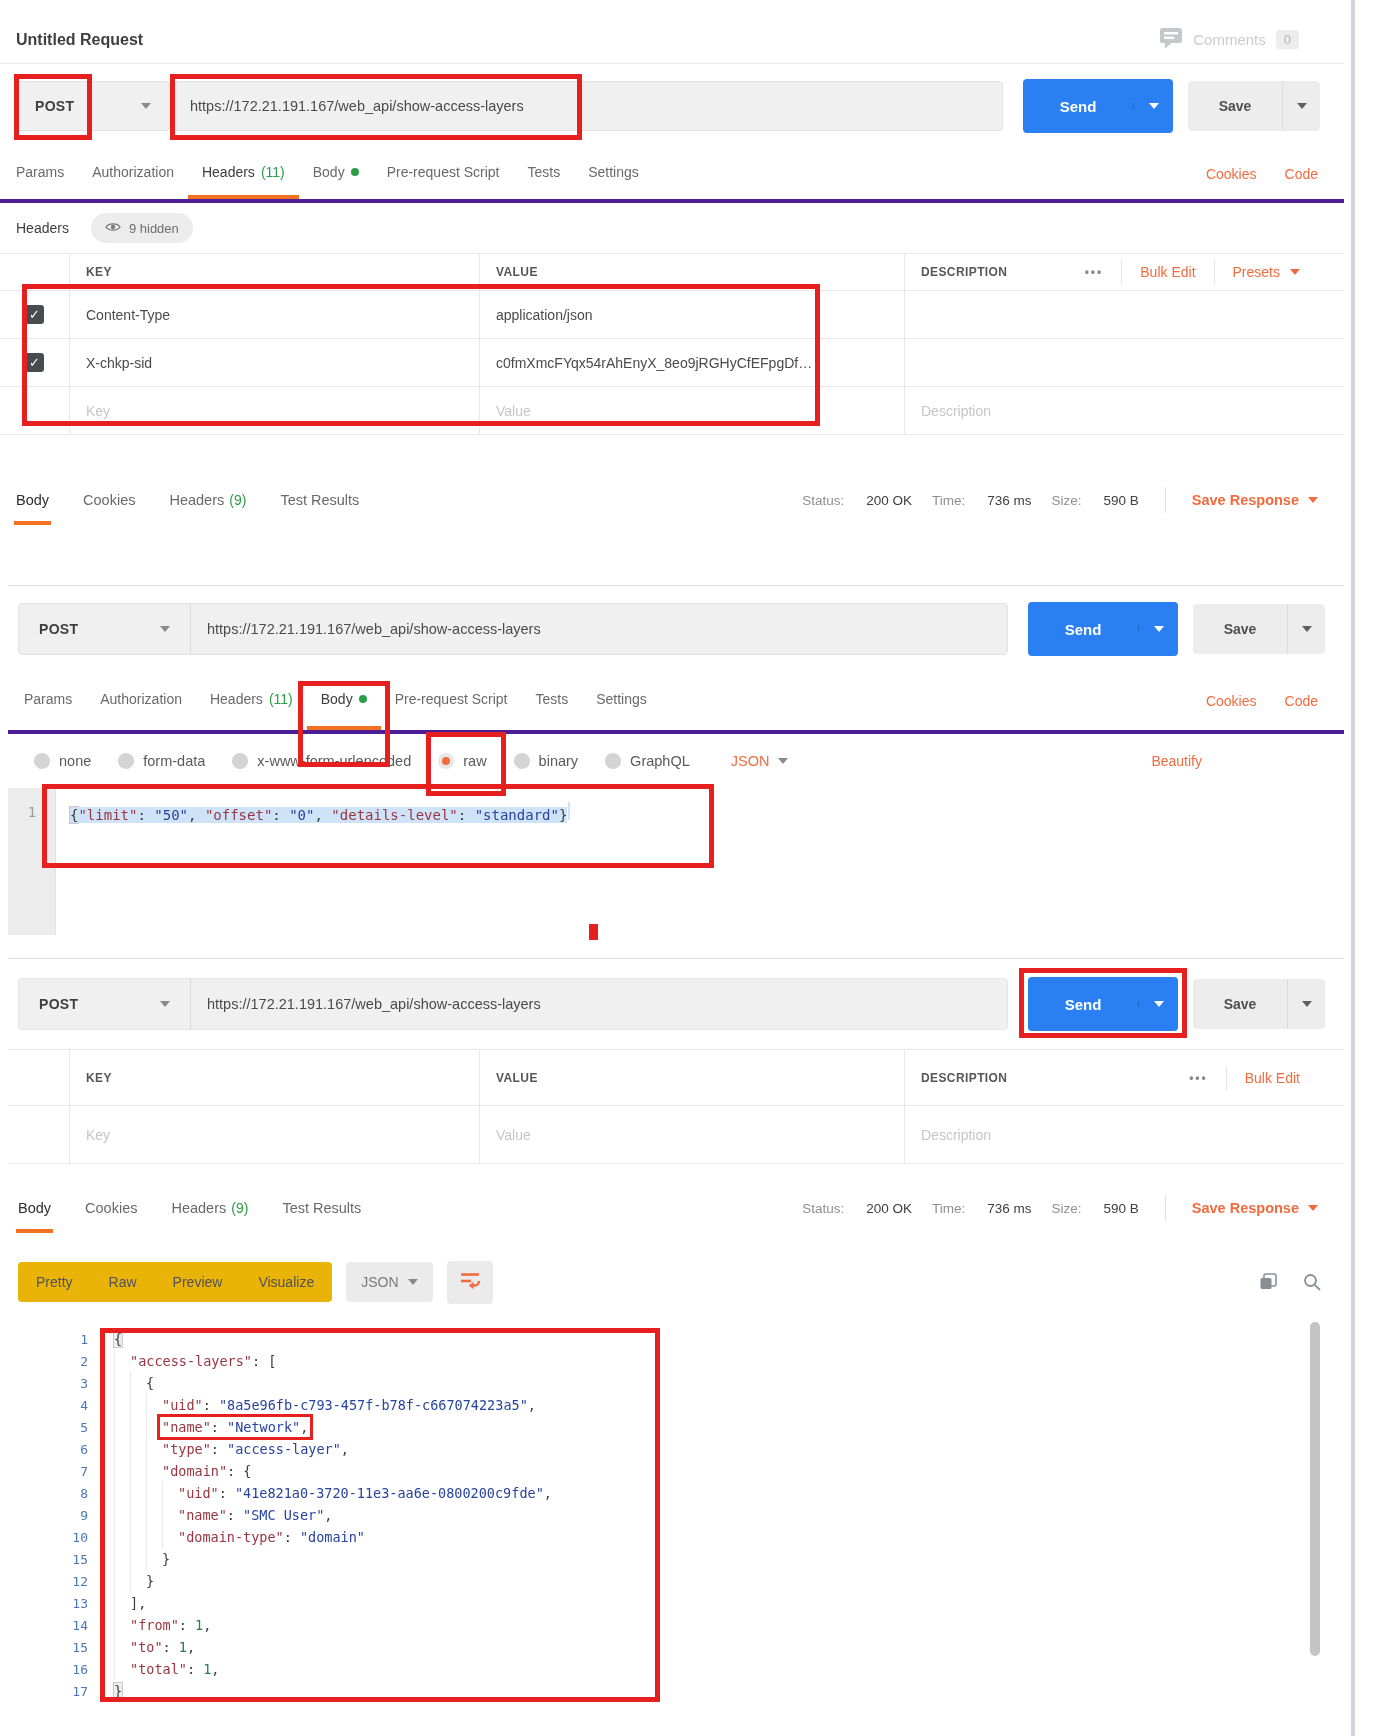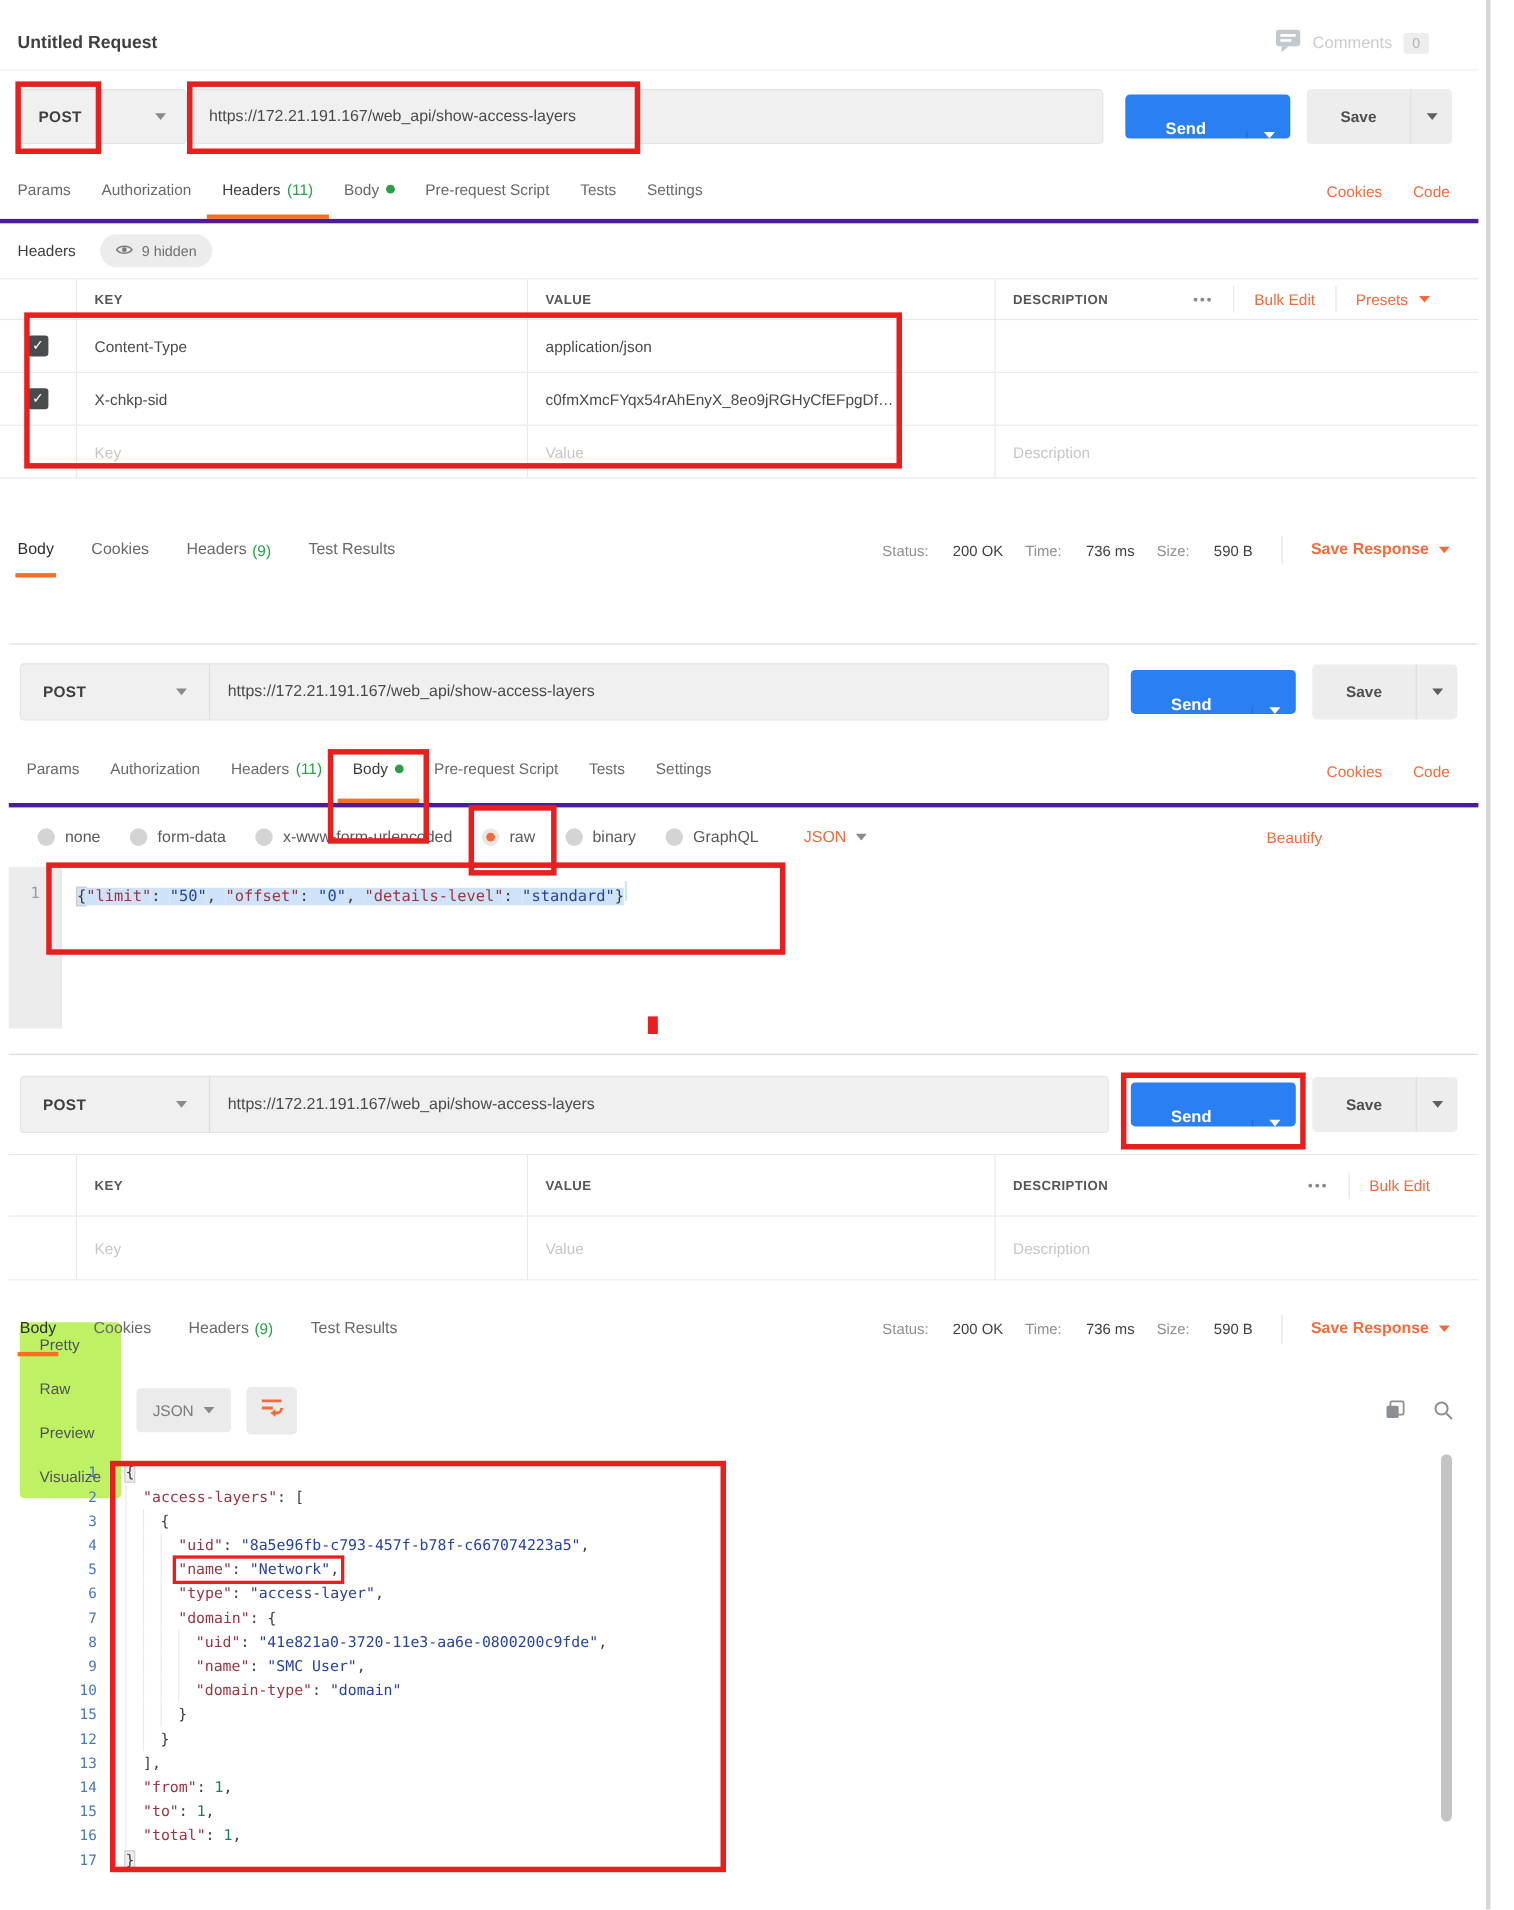--- a/index.html
+++ b/index.html
@@ -27,21 +27,21 @@
   .url-box { position:relative; flex:1; margin-left:3px; height:50px; background:#f0f0f0; border:1px solid #e3e3e3; border-radius:4px; display:flex; align-items:center; padding:0 16px; }
   .url-text { font-size:14.5px; color:#4a4a4a; white-space:nowrap; overflow:hidden; }
   .combined-field { position:relative; flex:1; height:52px; background:#f0f0f0; border:1px solid #e3e3e3; border-radius:4px; display:flex; align-items:stretch; }
   .combined-method { width:172px; display:flex; align-items:center; justify-content:space-between; padding:0 20px; border-right:1px solid #dcdcdc; cursor:pointer; }
   .combined-url { flex:1; display:flex; align-items:center; padding:0 16px; }
   .caret { width:0; height:0; border-left:5px solid transparent; border-right:5px solid transparent; border-top:6px solid #8a8a8a; }
   .caret.white { border-top-color:#fff; }
   .caret.orange { border-top-color:#f26b3e; }
   .caret.dark { border-top-color:#5f5f5f; }
 
-  .send-btn { position:relative; margin-left:20px; width:150px; height:40px; background:#2a80f2; border-radius:4px; display:flex; align-items:flex-end; cursor:pointer; flex-shrink:0; }
+  .send-btn { position:relative; margin-left:20px; width:150px; height:54px; background:#2a80f2; border-radius:4px; display:flex; align-items:center; cursor:pointer; flex-shrink:0; }
   .send-main { flex:1; display:flex; align-items:center; justify-content:center; color:#fff; font-weight:bold; font-size:15px; }
   .send-caret { width:40px; display:flex; align-items:center; justify-content:center; border-left:1px solid rgba(0,0,0,.18); }
   .save-btn { position:relative; margin-left:15px; width:132px; height:50px; background:#ededed; border-radius:4px; display:flex; align-items:stretch; cursor:pointer; flex-shrink:0; }
   .save-main { flex:1; display:flex; align-items:center; justify-content:center; color:#4f4f4f; font-weight:bold; font-size:14px; }
   .save-caret { width:38px; display:flex; align-items:center; justify-content:center; border-left:1px solid #dcdcdc; }
 
   
   .req-tabs { height:55px; display:flex; align-items:stretch; padding-left:16px; border-bottom:4px solid #4c1d95; }
   #panel2 .req-tabs { height:62px; }
   .req-tab { position:relative; display:flex; align-items:center; gap:6px; padding:0 14px; font-size:14px; color:#696969; cursor:pointer; border-bottom:4px solid transparent; }
@@ -119,21 +119,21 @@
   .tk-s { color:#2743a0; }
   .tk-n { color:#1e7f4f; }
   .tk-p { color:#3c3c3c; }
   .tk-b { color:#3c3c3c; background:#ededed; box-shadow:0 0 0 1px #c9c9c9; }
   .code-line.selected .lc span { background:#cfe3f8; }
   .cursor { display:inline-block; width:2px; height:18px; background:#222; margin-left:1px; }
   .red-inline { outline:3px solid #e81f1f; outline-offset:2px; }
 
   
   .pretty-row { height:80px; display:flex; align-items:center; padding-left:10px; }
-  .pill-group { display:flex; background:#bef264; border-radius:4px;flex-direction:column; }
+  .pill-group { display:flex; background:#eab308; border-radius:4px; }
   .pill-tab { padding:12px 18px; font-size:14px; color:#525252; cursor:pointer; }
   .pill { margin-left:14px; background:#ebebeb; border-radius:4px; display:flex; align-items:center; gap:9px; padding:12px 15px; cursor:pointer; }
   .pill .ltext { font-size:14px; color:#7a7a7a; }
   .icon-pill { margin-left:14px; background:#ebebeb; border-radius:4px; width:46px; height:43px; display:flex; align-items:center; justify-content:center; cursor:pointer; }
   .right-icons { margin-left:auto; margin-right:22px; display:flex; align-items:center; gap:24px; }
   .right-icons > span { cursor:pointer; display:flex; }
 
   
   .red-box { position:absolute; border:5px solid #e81f1f; box-sizing:border-box; pointer-events:none; z-index:6; }
   #anno-dot { position:absolute; left:589px; top:924px; width:9px; height:16px; background:#e81f1f; z-index:6; }

